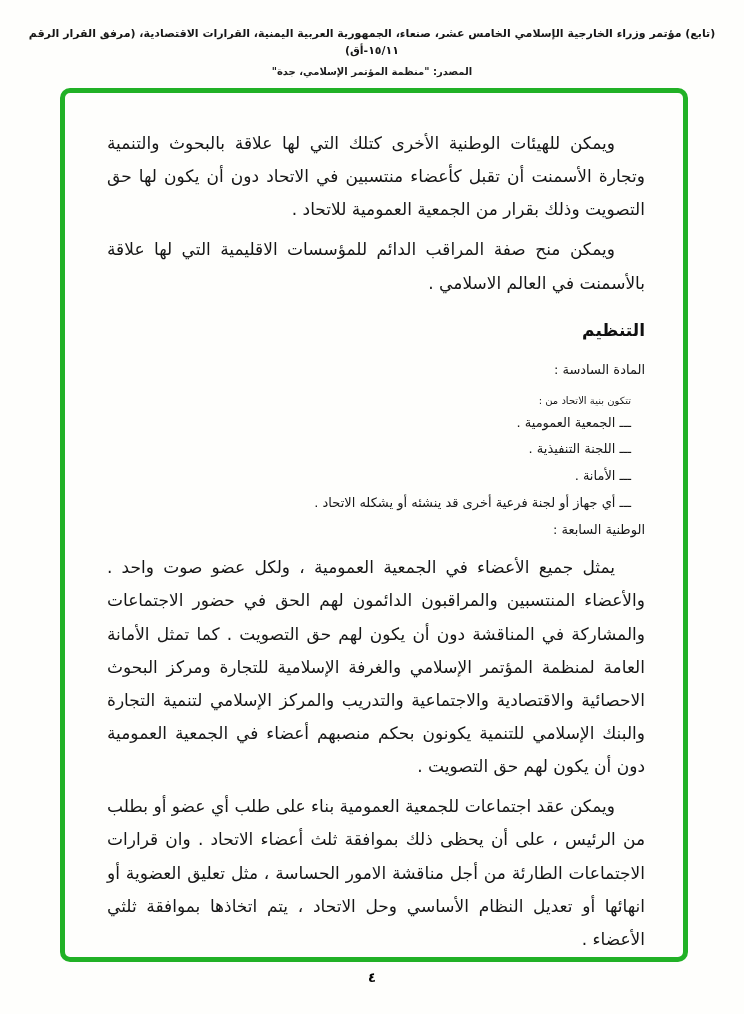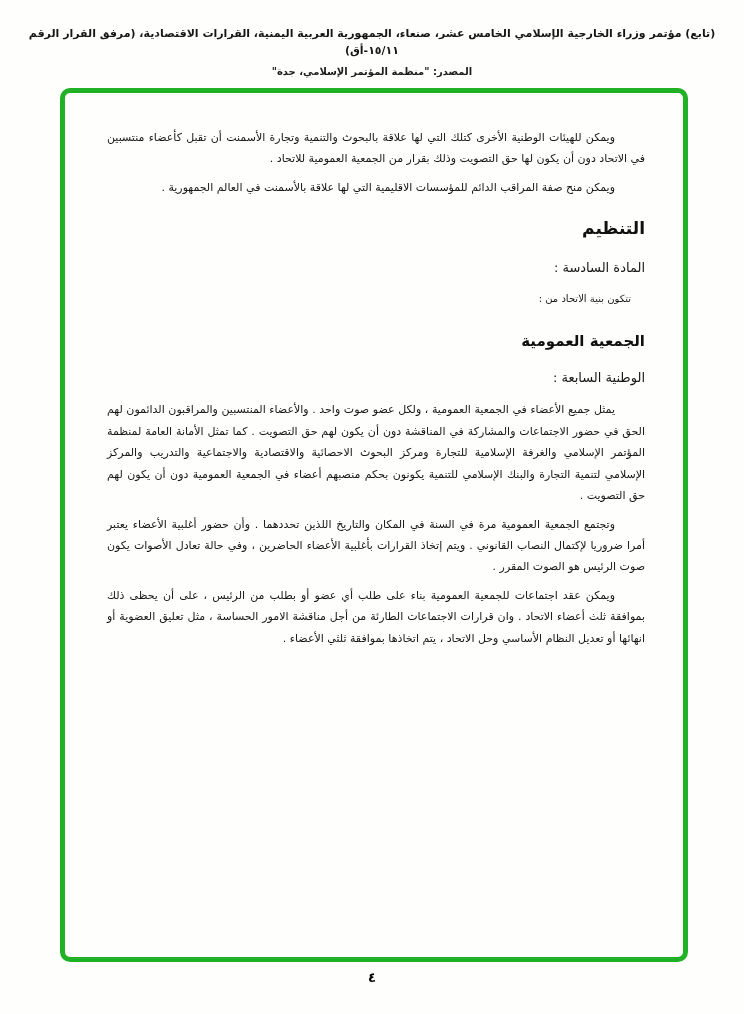--- a/index.html
+++ b/index.html
@@ -47,21 +47,21 @@
     width: 628px;
     height: 874px;
     box-sizing: border-box;
     border: 5px solid var(--frame-green);
     border-radius: 10px;
     background: #fefefc;
     padding: 34px 38px 16px 42px;
     direction: rtl;
   }
   .para {
-    font-size: 11px;
+    font-size: 17px;
     line-height: 1.95;
     text-align: justify;
     margin: 0 0 7px 0;
     color: var(--ink);
   }
   .indent { text-indent: 30px; }
   .section-heading {
     text-align: right;
     font-size: 17px;
     font-weight: bold;
@@ -106,36 +106,40 @@
 
   <div class="doc-header">
     <div class="hl1">(تابع) مؤتمر وزراء الخارجية الإسلامي الخامس عشر، صنعاء، الجمهورية العربية اليمنية، القرارات الاقتصادية، (مرفق القرار الرقم ١٥/١١-أق)</div>
     <div class="hl2">المصدر:  "منظمة المؤتمر الإسلامي، جدة"</div>
   </div>
 
   <div class="frame">
 
     <p class="para indent">ويمكن للهيئات الوطنية الأخرى كتلك التي لها علاقة بالبحوث والتنمية وتجارة الأسمنت أن تقبل كأعضاء منتسبين في الاتحاد دون أن يكون لها حق التصويت وذلك بقرار من الجمعية العمومية للاتحاد .</p>
 
-    <p class="para indent">ويمكن منح صفة المراقب الدائم للمؤسسات الاقليمية التي لها علاقة بالأسمنت في العالم الجمهورية .</p>
+    <p class="para indent">ويمكن منح صفة المراقب الدائم للمؤسسات الاقليمية التي لها علاقة بالأسمنت في العالم الاسلامي .</p>
 
     <h2 class="section-heading">التنظيم</h2>
 
     <div class="article-label">المادة السادسة :</div>
 
     <div class="article-intro">تتكون بنية الاتحاد من :</div>
 
+    <div class="list">
+      <div class="list-item">ـــ الجمعية العمومية .</div>
+      <div class="list-item">ـــ اللجنة التنفيذية .</div>
+      <div class="list-item">ـــ الأمانة .</div>
+      <div class="list-item">ـــ أي جهاز أو لجنة فرعية أخرى قد ينشئه أو يشكله الاتحاد .</div>
+    </div>
 
-    <h2 class="section-heading small">الجمعية العمومية</h2>
 
     <div class="article-label">الوطنية السابعة :</div>
 
     <p class="para indent">يمثل جميع الأعضاء في الجمعية العمومية ، ولكل عضو صوت واحد . والأعضاء المنتسبين والمراقبون الدائمون لهم الحق في حضور الاجتماعات والمشاركة في المناقشة دون أن يكون لهم حق التصويت . كما تمثل الأمانة العامة لمنظمة المؤتمر الإسلامي والغرفة الإسلامية للتجارة ومركز البحوث الاحصائية والاقتصادية والاجتماعية والتدريب والمركز الإسلامي لتنمية التجارة والبنك الإسلامي للتنمية يكونون بحكم منصبهم أعضاء في الجمعية العمومية دون أن يكون لهم حق التصويت .</p>
 
-    <p class="para indent">وتجتمع الجمعية العمومية مرة في السنة في المكان والتاريخ اللذين تحددهما . وأن حضور أغلبية الأعضاء يعتبر أمرا ضروريا لإكتمال النصاب القانوني . ويتم إتخاذ القرارات بأغلبية الأعضاء الحاضرين ، وفي حالة تعادل الأصوات يكون صوت الرئيس هو الصوت المقرر .</p>
 
     <p class="para indent">ويمكن عقد اجتماعات للجمعية العمومية بناء على طلب أي عضو أو بطلب من الرئيس ، على أن يحظى ذلك بموافقة ثلث أعضاء الاتحاد . وان قرارات الاجتماعات الطارئة من أجل مناقشة الامور الحساسة ، مثل تعليق العضوية أو انهائها أو تعديل النظام الأساسي وحل الاتحاد ، يتم اتخاذها بموافقة ثلثي الأعضاء .</p>
 
   </div>
 
   <div class="page-number">٤</div>
 
 </div>
 
 </body></html>

